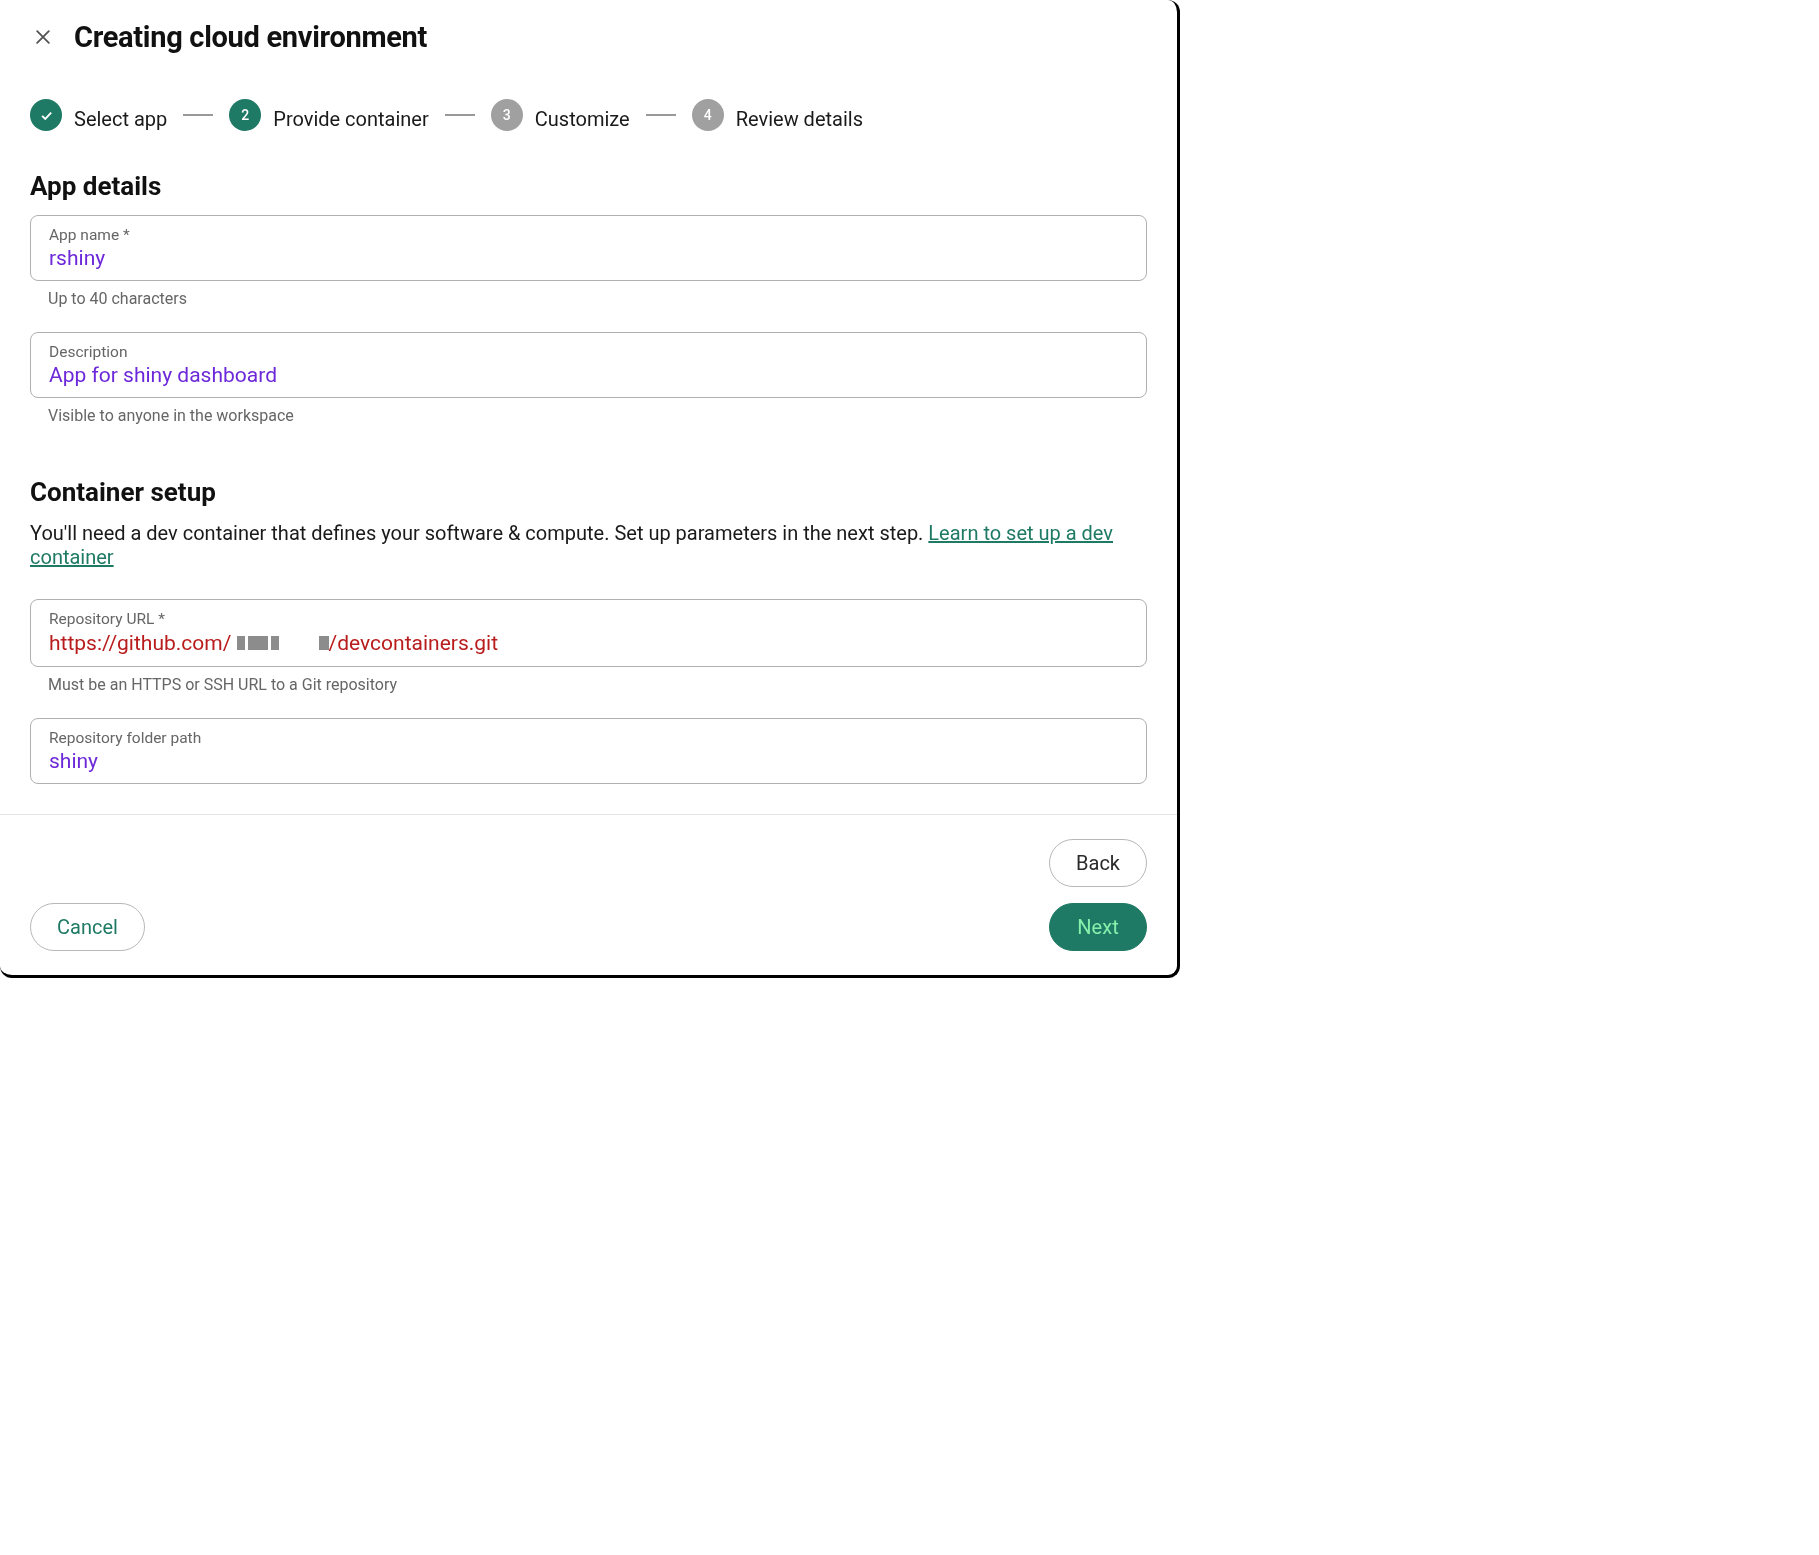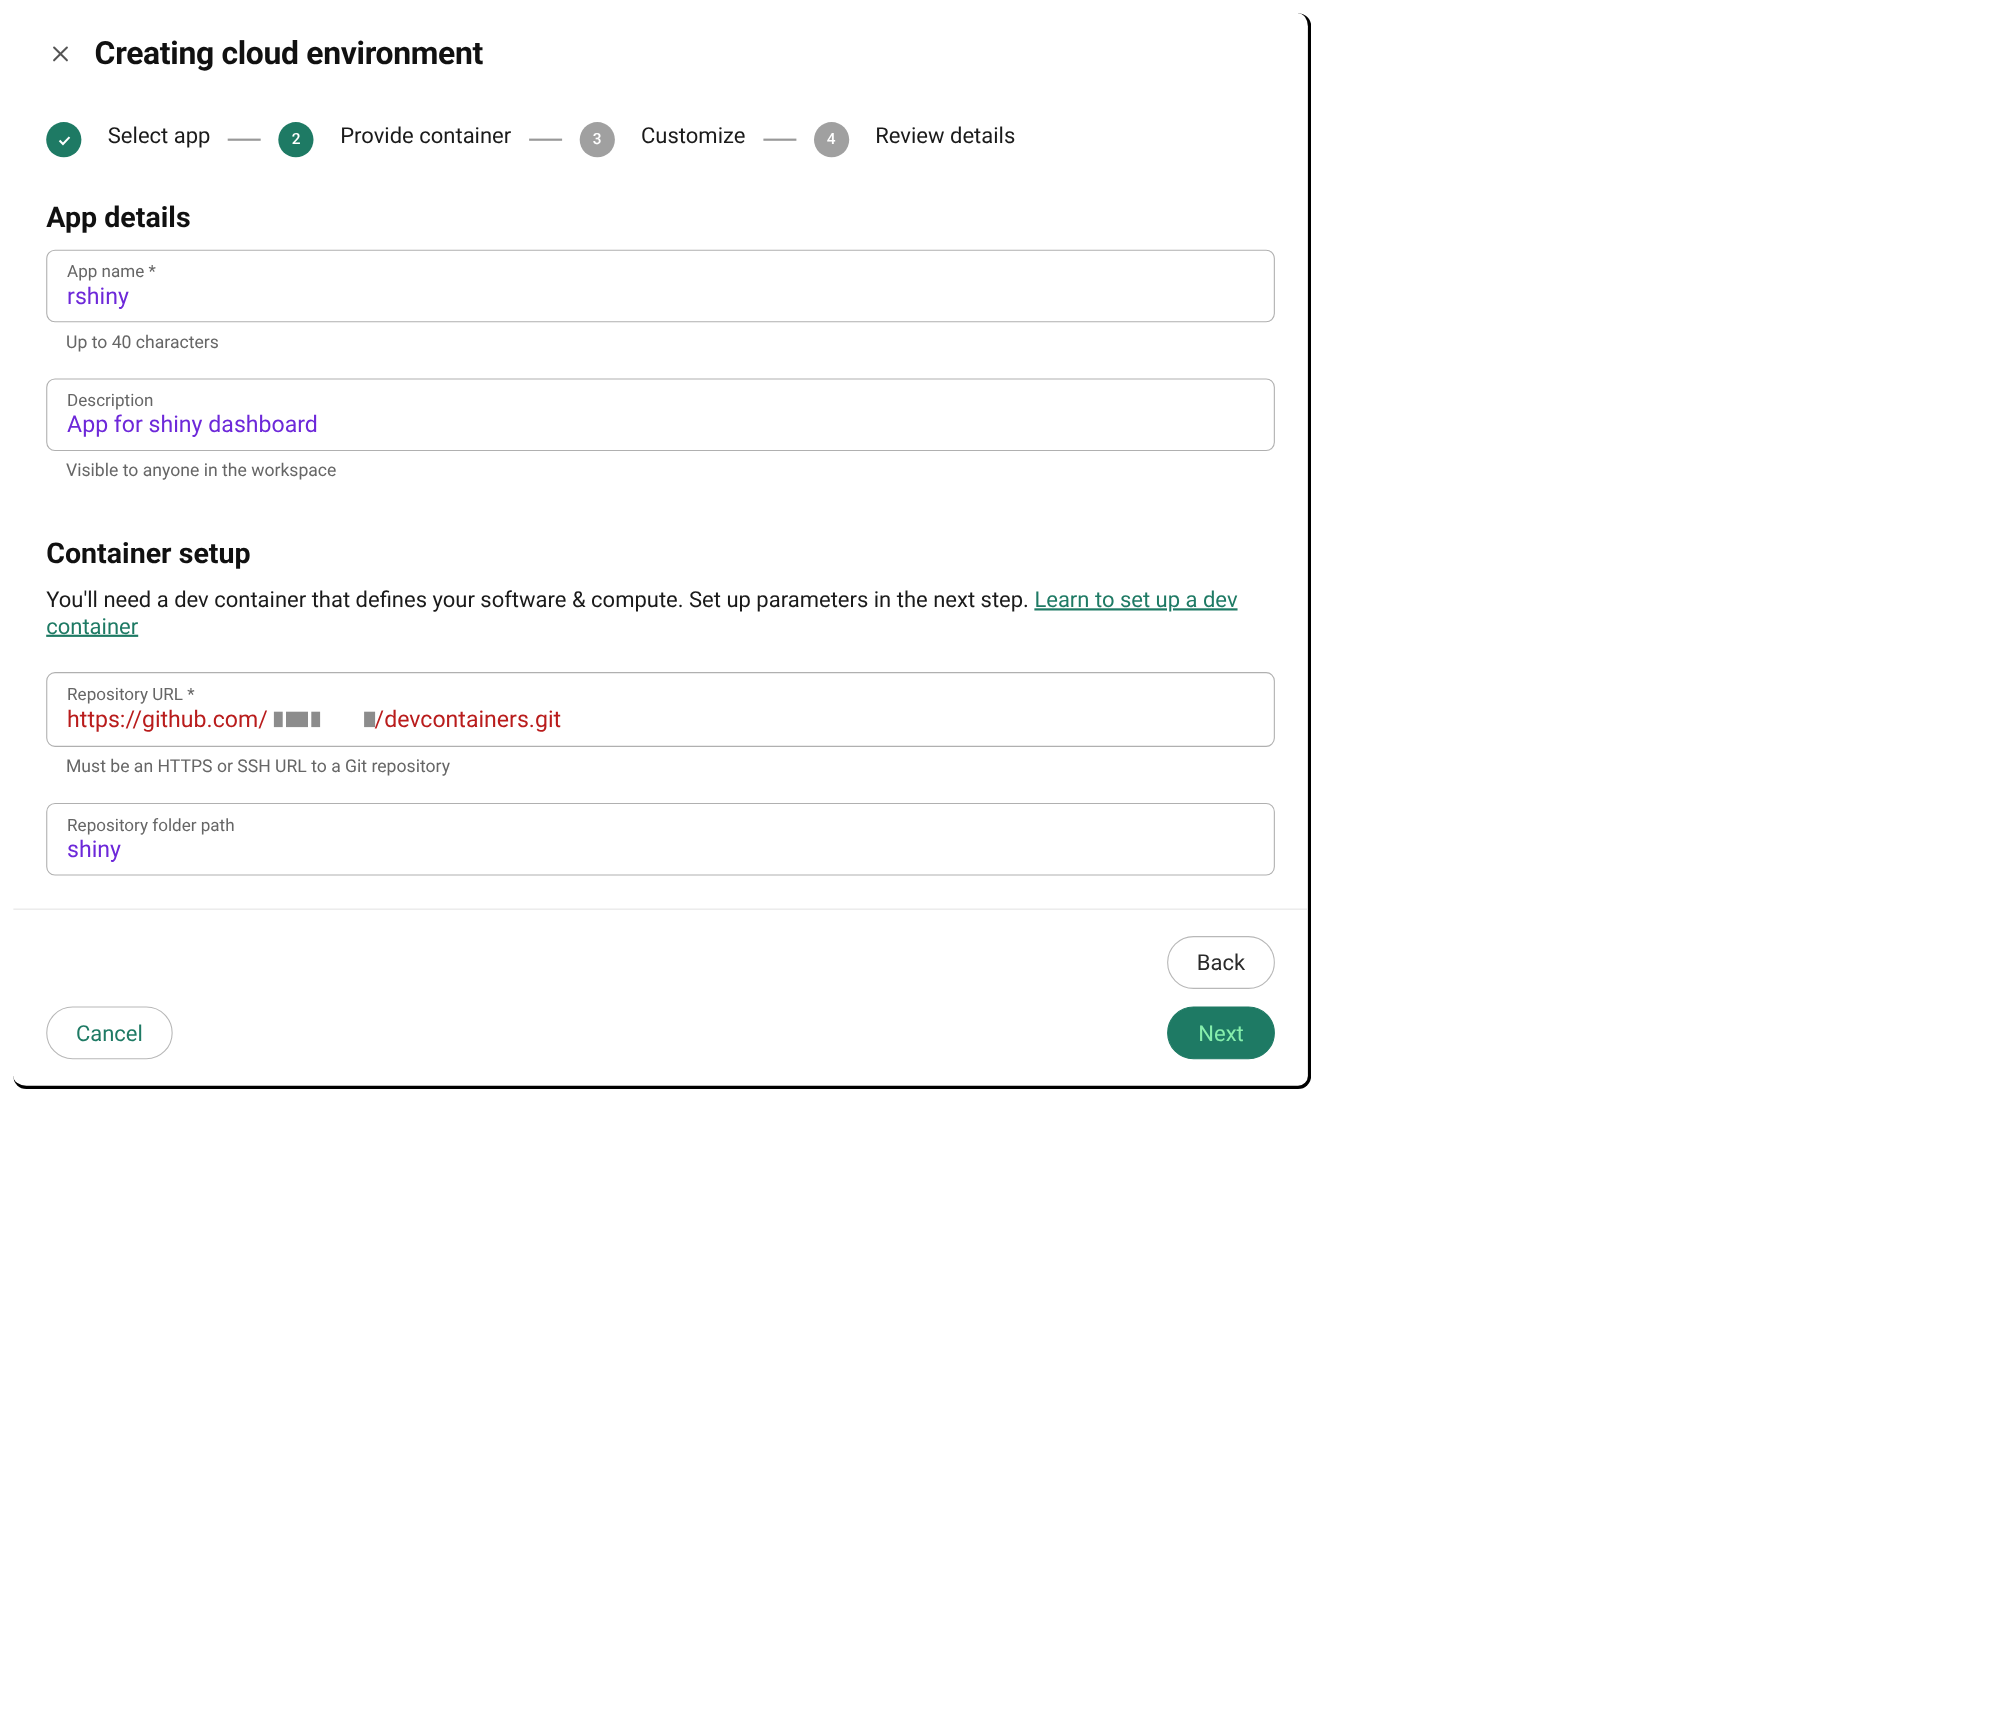--- a/index.html
+++ b/index.html
@@ -9,21 +9,21 @@
       color: #1a1a1a;
       font-size: 16px;
     }
     .dialog {
       width: 1180px;
       background: #ffffff;
       border-radius: 12px;
       overflow: hidden;
       border-right: 3px solid #000;
       border-bottom: 3px solid #000;
-      margin: 12px;
+      margin: 0;
       position: relative;
     }
     .dialog-inner {
       padding: 20px 30px 0 30px;
     }
     .header-row {
       display: flex;
       align-items: center;
       gap: 18px;
       margin-bottom: 45px;
@@ -45,22 +45,22 @@
       letter-spacing: -0.3px;
     }
     .stepper {
       display: flex;
       align-items: center;
       gap: 16px;
       margin-bottom: 40px;
     }
     .step {
       display: flex;
-      align-items: flex-start;
-      gap: 24px;
+      align-items: flex-end;
+      gap: 12px;
     }
     .step-circle {
       width: 32px;
       height: 32px;
       border-radius: 50%;
       display: flex;
       align-items: center;
       justify-content: center;
       font-size: 14px;
       font-weight: 500;

